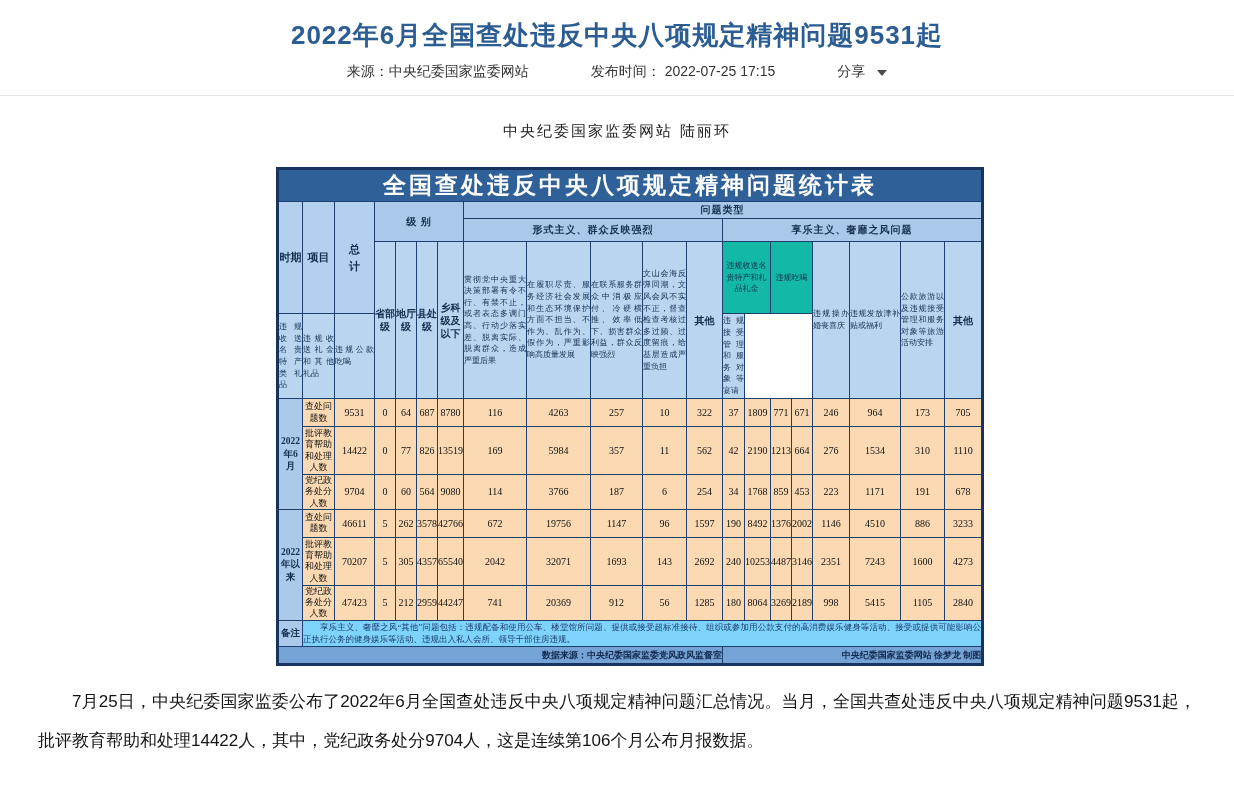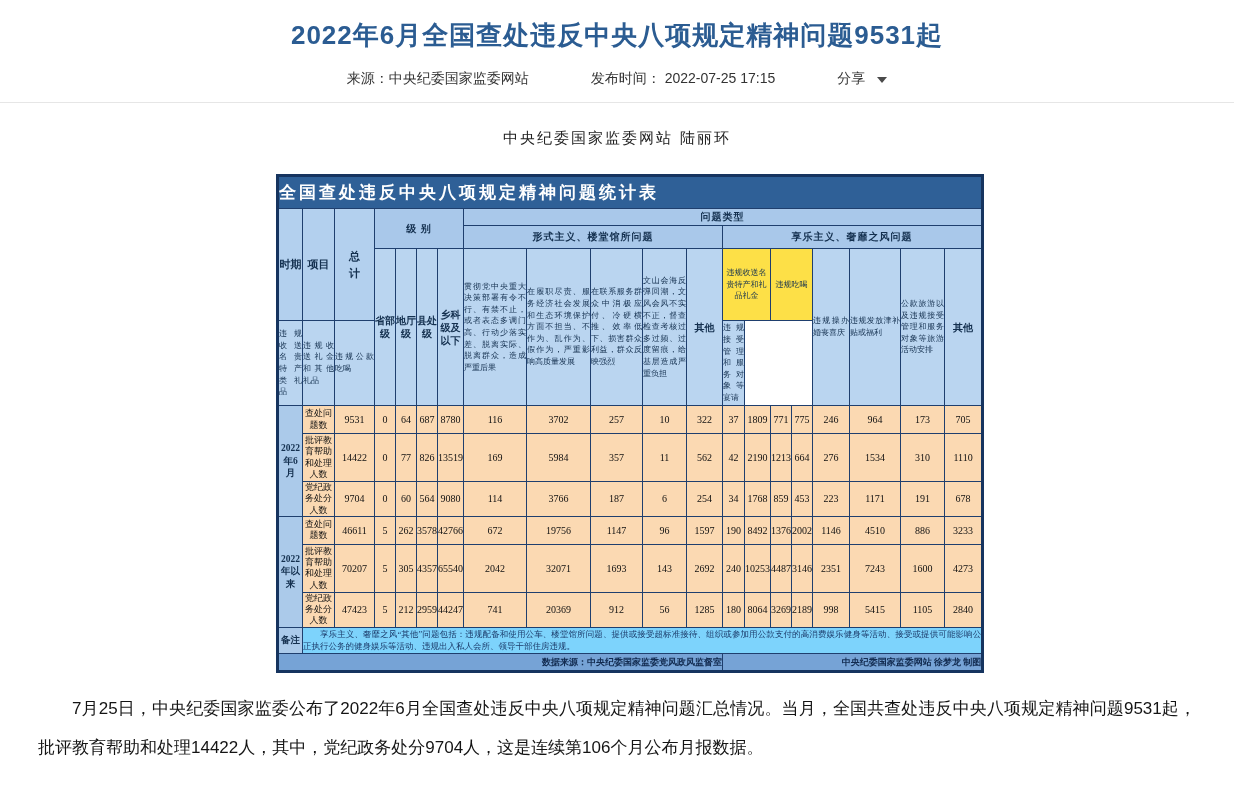--- a/index.html
+++ b/index.html
@@ -1,49 +1,49 @@
 <!DOCTYPE html>
 <html><head>
 <meta charset="utf-8">
 <style>
   html,body{margin:0;padding:0;background:#fff;}
   body{width:1234px;height:791px;font-family:"Liberation Sans","DejaVu Sans",sans-serif;overflow:hidden;}
 
   
   .page-head{padding-top:18px;border-radius:16px;}
   .page-title{text-align:center;font-size:26px;font-weight:bold;color:#2b5c92;letter-spacing:1px;}
-  .meta-row{margin-top:17px;display:flex;justify-content:center;align-items:center;gap:62px;
+  .meta-row{margin-top:10px;display:flex;justify-content:center;align-items:center;gap:62px;
             font-size:14px;color:#333;}
   .meta-item{white-space:nowrap;}
   .share{cursor:pointer;display:flex;align-items:center;gap:12px;}
   .share-arrow{width:0;height:0;border-left:5px solid transparent;border-right:5px solid transparent;
                border-top:6px solid #4a4a4a;display:inline-block;margin-top:2px;}
   .head-divider{margin-top:14px;border-bottom:1px solid #e6e6e6;width:100%;}
 
   .byline{margin-top:26px;text-align:center;font-size:15px;color:#222;
           font-family:"DejaVu Serif","Liberation Serif",serif;letter-spacing:2px;}
 
   
   .tbl-wrap{margin:26px 0 0 276px;}
   table.stat{border-collapse:collapse;table-layout:fixed;width:706px;
              font-family:"Liberation Serif","DejaVu Serif",serif;
              border:3px solid #16345f;}
   table.stat td{border:1px solid #1f3f6e;overflow:hidden;padding:0;vertical-align:middle;}
 
-  .tblcap{background:#2f6097;color:#ffffff;font-weight:bold;font-size:17px;
-          letter-spacing:3px;}
+  .tblcap{background:#2f6097;color:#ffffff;font-weight:bold;font-size:23px;
+          text-align:center;letter-spacing:3px;}
 
   .hbig{background:#b3d0ee;color:#14304f;font-weight:bold;font-size:11px;text-align:center;}
   .hg  {background:#a9c8ea;color:#14304f;font-weight:bold;font-size:10px;text-align:center;
         letter-spacing:1px;padding:1px;}
   .hl  {background:#bad5f0;color:#14304f;font-weight:bold;font-size:10px;text-align:center;
         word-break:break-all;line-height:1.3;padding:0 1px;}
   .desc{background:#bad5f0;color:#14304f;font-size:8px;text-align:justify;text-justify:inter-character;
         word-break:break-all;line-height:1.45;padding:2px 3px;font-weight:normal;}
-  .hgsub{background:#fde047;color:#14304f;font-size:8px;text-align:center;word-break:break-all;
+  .hgsub{background:#14b8a6;color:#14304f;font-size:8px;text-align:center;word-break:break-all;
          line-height:1.45;padding:2px 2px;}
   .narrow{display:inline-block;width:1em;word-break:break-all;line-height:1.5;}
 
   .num{background:#fbd9b2;color:#101010;font-size:10px;text-align:center;}
   .rowlabel{background:#fbd9b2;color:#101010;font-weight:normal;font-size:9px;text-align:center;
             word-break:break-all;line-height:1.25;padding:1px;}
   .period{background:#abcaea;color:#14304f;font-weight:bold;font-size:9.5px;text-align:center;
           word-break:break-all;line-height:1.3;padding:1px;}
   .notebody{background:#7dd3fc;color:#1c3c6b;font-size:8.5px;line-height:1.5;text-align:justify;
             padding:2px 6px;text-indent:2em;word-break:break-all;}
@@ -106,21 +106,21 @@
     <td class="tblcap" colspan="20">全国查处违反中央八项规定精神问题统计表</td>
   </tr>
   <tr class="rh1">
     <td class="hbig" rowspan="3">时期</td>
     <td class="hbig" rowspan="3">项目</td>
     <td class="hbig" rowspan="3"><span class="narrow">总计</span></td>
     <td class="hg" colspan="4" rowspan="2">级 别</td>
     <td class="hg" colspan="13">问题类型</td>
   </tr>
   <tr class="rh2">
-    <td class="hg" colspan="5">形式主义、楼堂馆所问题</td>
+    <td class="hg" colspan="5">形式主义、群众反映强烈</td>
     <td class="hg" colspan="8">享乐主义、奢靡之风问题</td>
   </tr>
   <tr class="rh3">
     <td class="hl" rowspan="2">省部级</td>
     <td class="hl" rowspan="2">地厅级</td>
     <td class="hl" rowspan="2">县处级</td>
     <td class="hl" rowspan="2">乡科级及以下</td>
     <td class="desc" rowspan="2">贯彻党中央重大决策部署有令不行、有禁不止，或者表态多调门高、行动少落实差、脱离实际、脱离群众，造成严重后果</td>
     <td class="desc" rowspan="2">在履职尽责、服务经济社会发展和生态环境保护方面不担当、不作为、乱作为、假作为，严重影响高质量发展</td>
     <td class="desc" rowspan="2">在联系服务群众中消极应付、冷硬横推、效率低下、损害群众利益，群众反映强烈</td>
@@ -142,28 +142,28 @@
 
   <tr class="rd1">
     <td class="period" rowspan="3">2022年6月</td>
     <td class="rowlabel">查处问题数</td>
   <td class="num">9531</td>
           <td class="num">0</td>
           <td class="num">64</td>
           <td class="num">687</td>
           <td class="num">8780</td>
           <td class="num">116</td>
-          <td class="num">3702</td>
+          <td class="num">4263</td>
           <td class="num">257</td>
           <td class="num">10</td>
           <td class="num">322</td>
           <td class="num">37</td>
           <td class="num">1809</td>
           <td class="num">771</td>
-          <td class="num">775</td>
+          <td class="num">671</td>
           <td class="num">246</td>
           <td class="num">964</td>
           <td class="num">173</td>
           <td class="num">705</td>
         </tr>
   <tr class="rd2">
     <td class="rowlabel">批评教育帮助和处理人数</td>
   <td class="num">14422</td>
           <td class="num">0</td>
           <td class="num">77</td>

